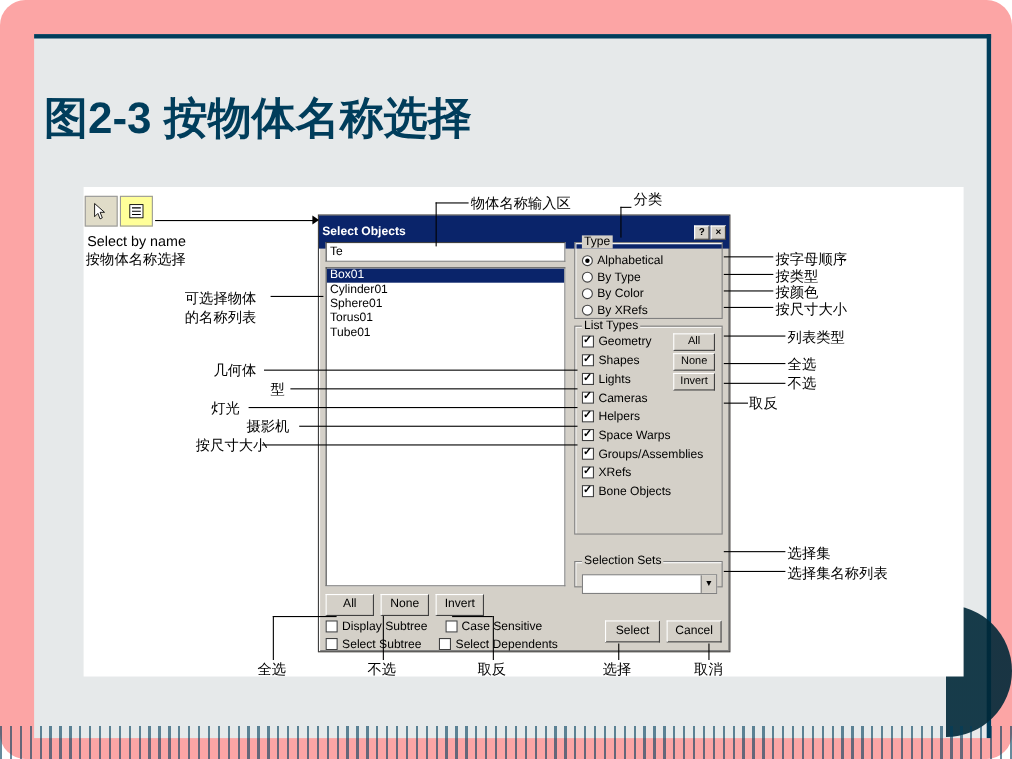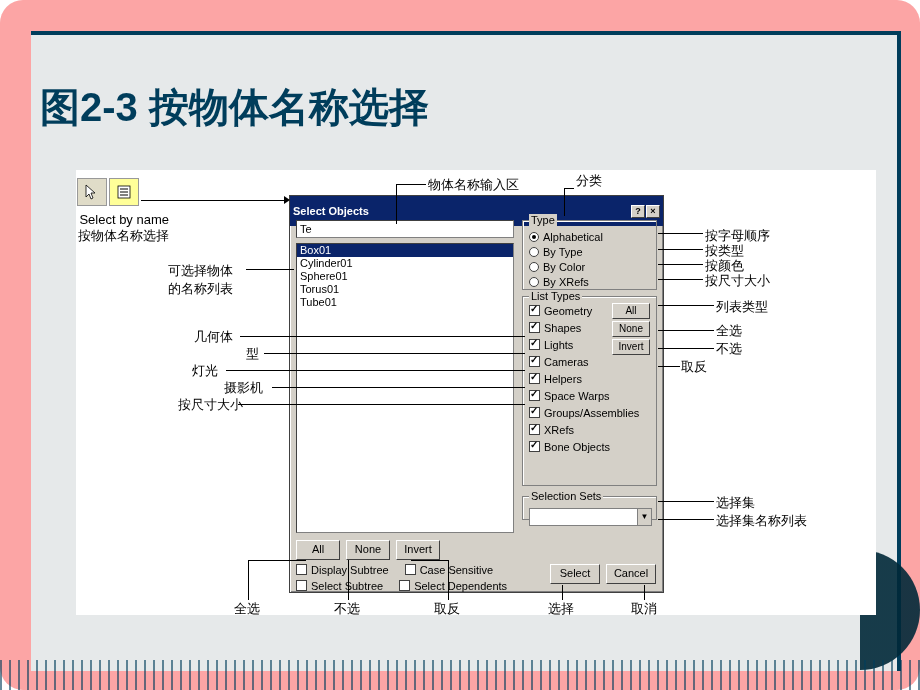--- a/index.html
+++ b/index.html
@@ -44,21 +44,21 @@
 .radio-dot { width:10px; height:10px; border-radius:50%; background:#fff; border:1px solid #404040; position:relative; }
 .radio-dot.on::after { content:''; position:absolute; inset:2px; border-radius:50%; background:#000; }
 
 .grp-types { top:100px; left:232px; width:135px; height:190px; }
 .cb-row { display:flex; gap:4px; height:17px; font-size:11px; }
 .checkbox { width:11px; height:11px; background:#fff; border:1px solid #404040; position:relative; }
 .checkbox.on::after { content:'✓'; position:absolute; top:-3px; left:0; font-size:10px; font-weight:bold; }
 
 .minibtn { position:absolute; width:38px; height:16px; background:#d4d0c8; border:1px solid #fff; border-right-color:#404040; border-bottom-color:#404040; font-size:10px; text-align:center; line-height:13px; }
 
-.grp-selsets { top:300px; left:232px; width:135px; height:24px; }
+.grp-selsets { top:314px; left:232px; width:135px; height:24px; }
 .combo { position:absolute; top:11px; left:6px; width:123px; height:18px; background:#fff; border:1px solid #808080; display:flex; }
 .combo-arrow { margin-left:auto; width:14px; background:#d4d0c8; border-left:1px solid #808080; text-align:center; font-size:8px; line-height:15px; }
 
 .btn { background:#d4d0c8; border:1px solid #fff; border-right-color:#404040; border-bottom-color:#404040; font-size:11px; text-align:center; height:20px; line-height:17px; }
 .bottom-btns { position:absolute; top:344px; left:6px; display:flex; gap:6px; }
 .bottom-btns .btn { width:44px; }
 .bottom-ck { position:absolute; left:6px; display:flex; gap:16px; }
 .bottom-ck.row1 { top:368px; }
 .bottom-ck.row2 { top:384px; }
 .main-btns { position:absolute; top:368px; left:260px; display:flex; gap:6px; }

